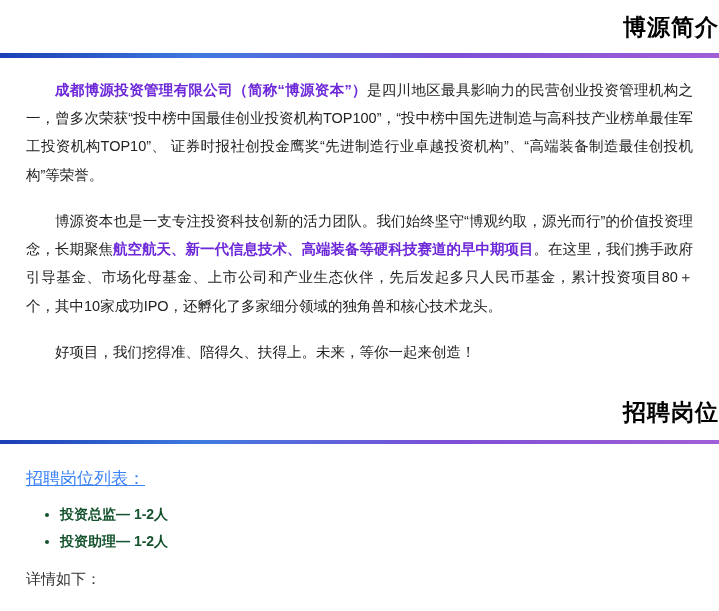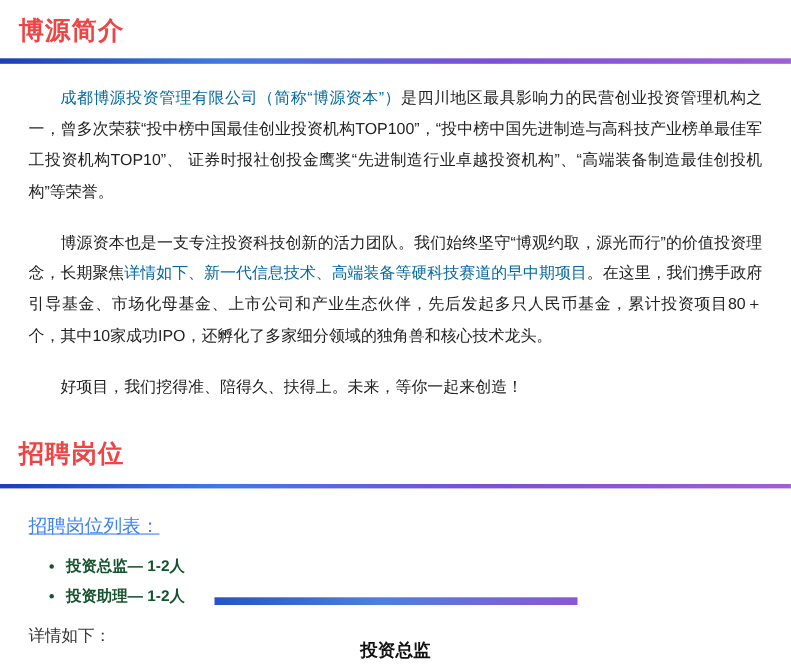--- a/index.html
+++ b/index.html
@@ -15,22 +15,22 @@
   }
   .page {
     position: relative;
     width: 719px;
     height: 611px;
     background: #ffffff;
   }
 
   
   .section-title {
-    text-align: left;
-    color: #ef4444;
+    text-align: right;
+    color: #000000;
     font-size: 23px;
     font-weight: bold;
     letter-spacing: 1px;
     line-height: 1.3;
     margin-left: 17px;
   }
   .title-1 {
     padding-top: 13px;
     padding-bottom: 10px;
   }
@@ -57,22 +57,22 @@
     font-size: 14.5px;
     line-height: 1.95;
     color: #222222;
     text-align: justify;
     text-indent: 2em;
   }
   p.para:last-child {
     margin-bottom: 12px;
   }
   .bold-blue {
-    color: #0369a1;
-    font-weight: normal;
+    color: #6d28d9;
+    font-weight: bold;
     margin-top: 12px;
   }
 
   
   .jobs-wrap {
     padding: 20px 26px 0 26px;
   }
   .jobs-lead {
     font-size: 17px;
     color: #3b82f6;
@@ -129,21 +129,21 @@
     <div class="section-title title-1">博源简介</div>
     <div class="grad-rule"></div>
 
     <div class="body-block">
 
       <p class="para">
         <span class="bold-blue">成都博源投资管理有限公司（简称“博源资本”）</span><span>是四川地区最具影响力的民营创业投资管理机构之一，曾多次荣获“投中榜中国最佳创业投资机构TOP100”，“投中榜中国先进制造与高科技产业榜单最佳军工投资机构TOP10”、 证券时报社创投金鹰奖“先进制造行业卓越投资机构”、“高端装备制造最佳创投机构”等荣誉。</span>
       </p>
 
       <p class="para">
-        <span>博源资本也是一支专注投资科技创新的活力团队。我们始终坚守“博观约取，源光而行”的价值投资理念，长期聚焦</span><span class="bold-blue">详情如下、新一代信息技术、高端装备等硬科技赛道的早中期项目</span><span>。在这里，我们携手政府引导基金、市场化母基金、上市公司和产业生态伙伴，先后发起多只人民币基金，累计投资项目80＋个，其中10家成功IPO，还孵化了多家细分领域的独角兽和核心技术龙头。</span>
+        <span>博源资本也是一支专注投资科技创新的活力团队。我们始终坚守“博观约取，源光而行”的价值投资理念，长期聚焦</span><span class="bold-blue">航空航天、新一代信息技术、高端装备等硬科技赛道的早中期项目</span><span>。在这里，我们携手政府引导基金、市场化母基金、上市公司和产业生态伙伴，先后发起多只人民币基金，累计投资项目80＋个，其中10家成功IPO，还孵化了多家细分领域的独角兽和核心技术龙头。</span>
       </p>
 
       <p class="para">
         <span>好项目，我们挖得准、陪得久、扶得上。未来，等你一起来创造！</span>
       </p>
 
     </div>
   </div>
 
   <div>
@@ -155,18 +155,14 @@
 
       <ul class="jobs-list">
         <li>投资总监— 1-2人</li>
         <li>投资助理— 1-2人</li>
       </ul>
 
       <p class="jobs-detail">详情如下：</p>
     </div>
   </div>
 
-  <div class="bottom-bar-wrap">
-    <div class="bottom-bar"></div>
-    <div class="bottom-title">投资总监</div>
-  </div>
 
 </div>
 
 </body></html>

